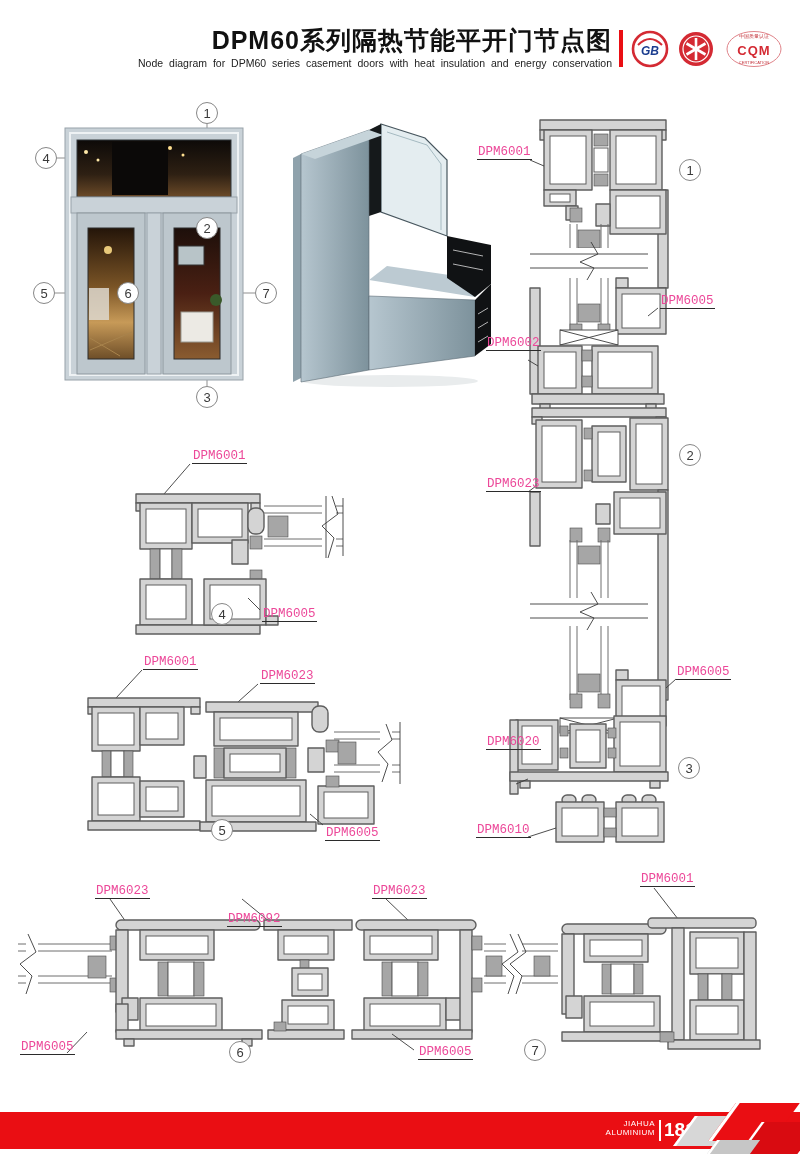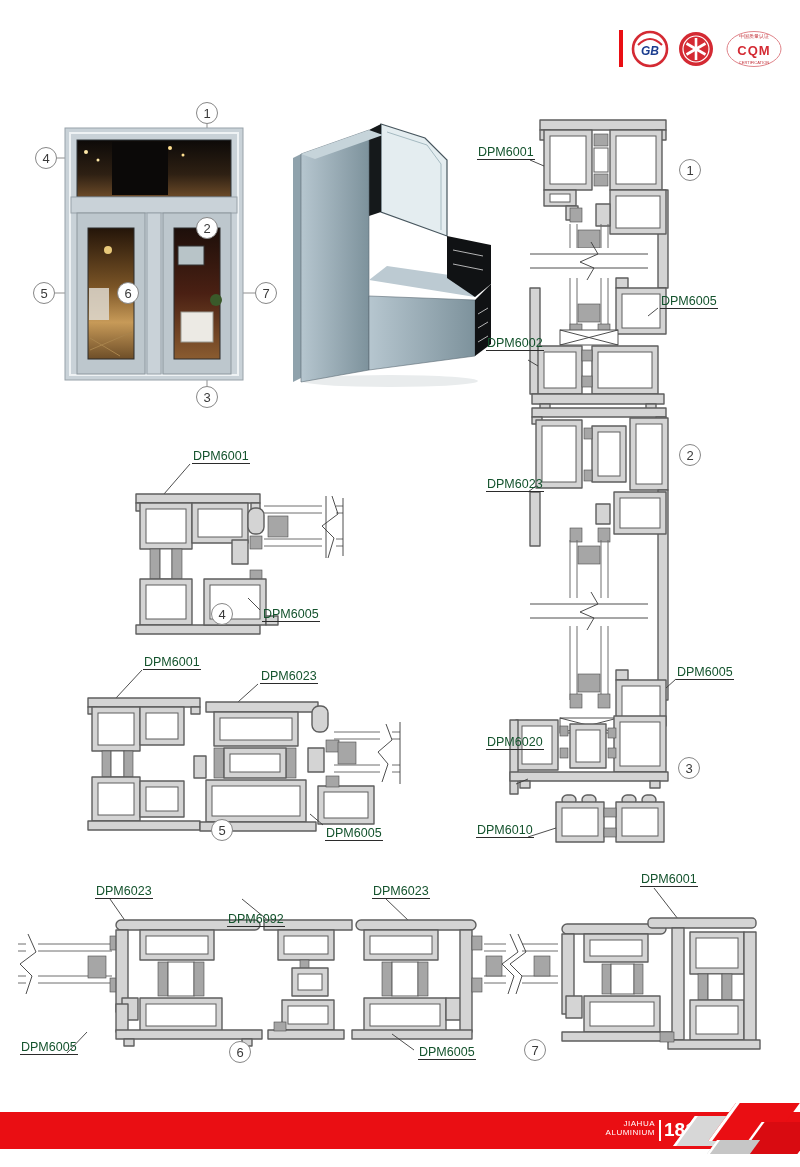--- a/index.html
+++ b/index.html
@@ -16,22 +16,22 @@
   
   .m{fill:#d4d4d4;stroke:#5e5e5e;stroke-width:1.4;stroke-linejoin:round;}
   .w{fill:#ffffff;stroke:#5e5e5e;stroke-width:1;}
   .h{fill:#a6a6a6;stroke:#4a4a4a;stroke-width:.6;}
   .g{stroke:#6e6e6e;stroke-width:1;fill:none;}
   .ld{stroke:#3a3a3a;stroke-width:.9;fill:none;}
   .x{fill:#fff;stroke:#525252;stroke-width:1;}
   .cl{stroke:#8f8f8f;stroke-width:1;}
   .msk{fill:#fff;stroke:none;}
   
-  .plabel{position:absolute;font-size:12.5px;line-height:14px;color:#14532d;
-          border-bottom:1.3px solid #2b2b2b;white-space:nowrap;padding:0 1px;}
+  .plabel{position:absolute;font-size:12.5px;line-height:14px;color:#ec4899;
+          border-bottom:1.3px solid #2b2b2b;white-space:nowrap;padding:0 1px;font-family:Liberation Mono, monospace;}
   .callout{position:absolute;width:22px;height:22px;border:1.4px solid #878787;border-radius:50%;
            background:#fff;color:#3a3a3a;font-size:13px;display:flex;align-items:center;
            justify-content:center;box-sizing:border-box;}
   
   .footer-band{position:absolute;left:0;top:1112px;width:800px;height:37px;background:#ea0e13;z-index:1;}
   .brand{position:absolute;left:575px;top:1119px;width:80px;text-align:right;color:#fff;
          font-size:8px;line-height:9px;letter-spacing:.5px;z-index:2;}
   .brand-div{position:absolute;left:659px;top:1120px;width:2px;height:21px;background:#fff;z-index:2;}
   .pageno{position:absolute;left:664px;top:1119px;color:#fff;font-size:19px;font-weight:bold;z-index:2;}
   .arr{position:absolute;transform:skewX(-36deg);}
@@ -39,20 +39,22 @@
       border-left:3px solid #fff;border-right:3px solid #fff;}
   .a2{left:722px;top:1103px;width:60px;height:38px;background:#ea0e13;z-index:4;border-left:4px solid #fff;}
   .a3{left:750px;top:1122px;width:56px;height:32px;background:#d90b11;z-index:5;border-left:3px solid #fff;}
   .a4{left:712px;top:1140px;width:40px;height:14px;background:#c6c6c6;z-index:6;border-left:3px solid #fff;}
 </style>
 </head>
 <body>
 
 <div id="canvas">
 
+  <div class="title-cn">DPM60系列隔热节能平开门节点图</div>
+  <div class="title-en">Node diagram for DPM60 series casement doors with heat insulation and energy conservation</div>
   <div class="red-divider"></div>
 
   <svg class="fig" style="left:628px;top:27px" width="164" height="44" viewBox="0 0 164 44">
     <g>
       <circle cx="22" cy="22" r="17" fill="#fff" stroke="#d42a33" stroke-width="2.6"></circle>
       <path d="M10,18 Q22,6 34,18" stroke="#d42a33" stroke-width="2" fill="none"></path>
       <text x="22" y="28" font-size="12" font-weight="bold" font-style="italic" text-anchor="middle" fill="#1b3d8f">GB</text>
     </g>
     <g>
       <circle cx="68" cy="22" r="17" fill="#d42a33"></circle>

